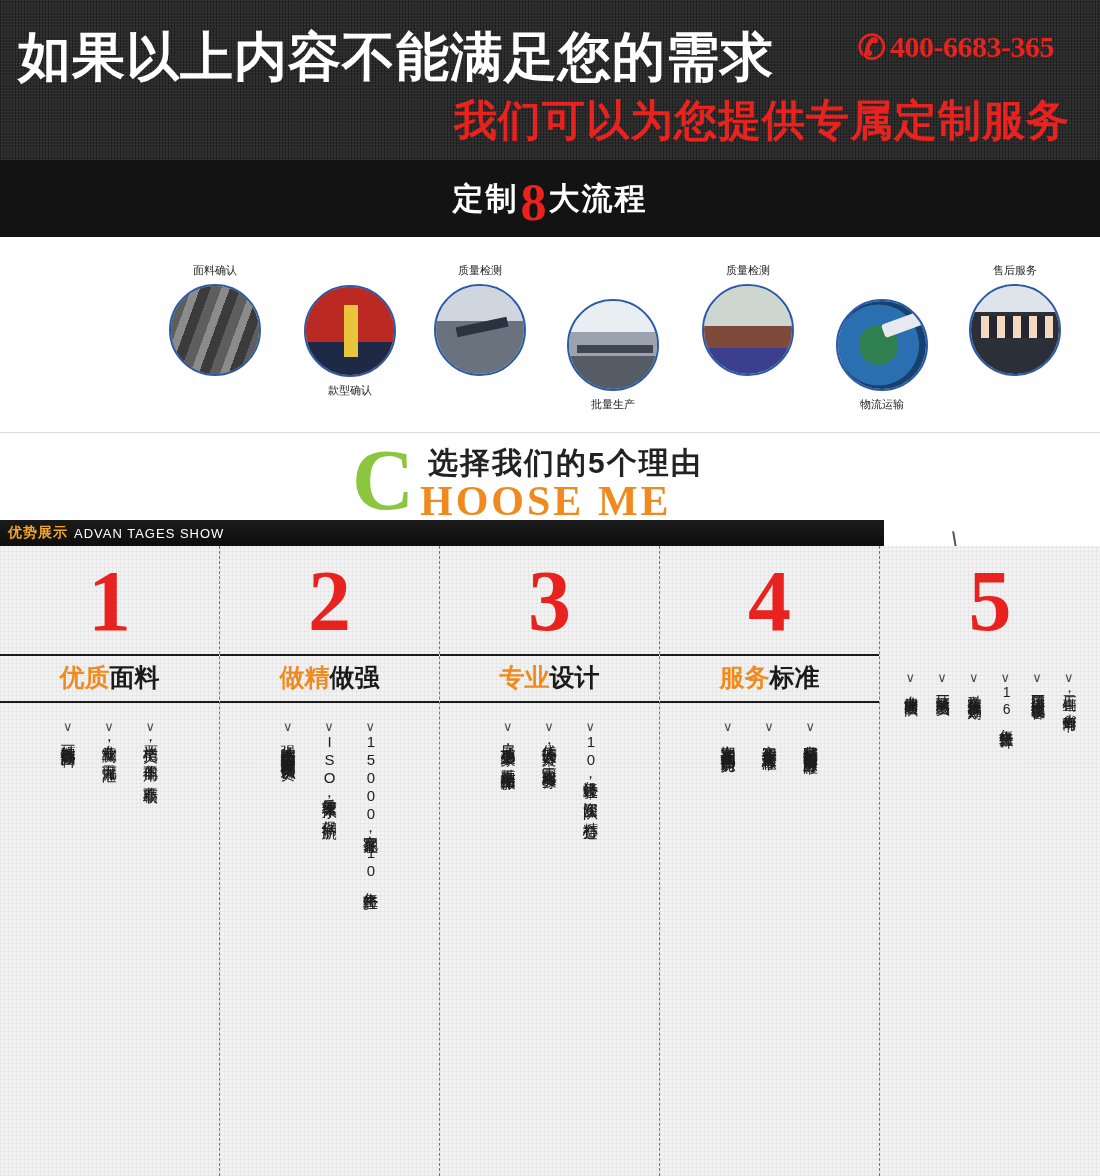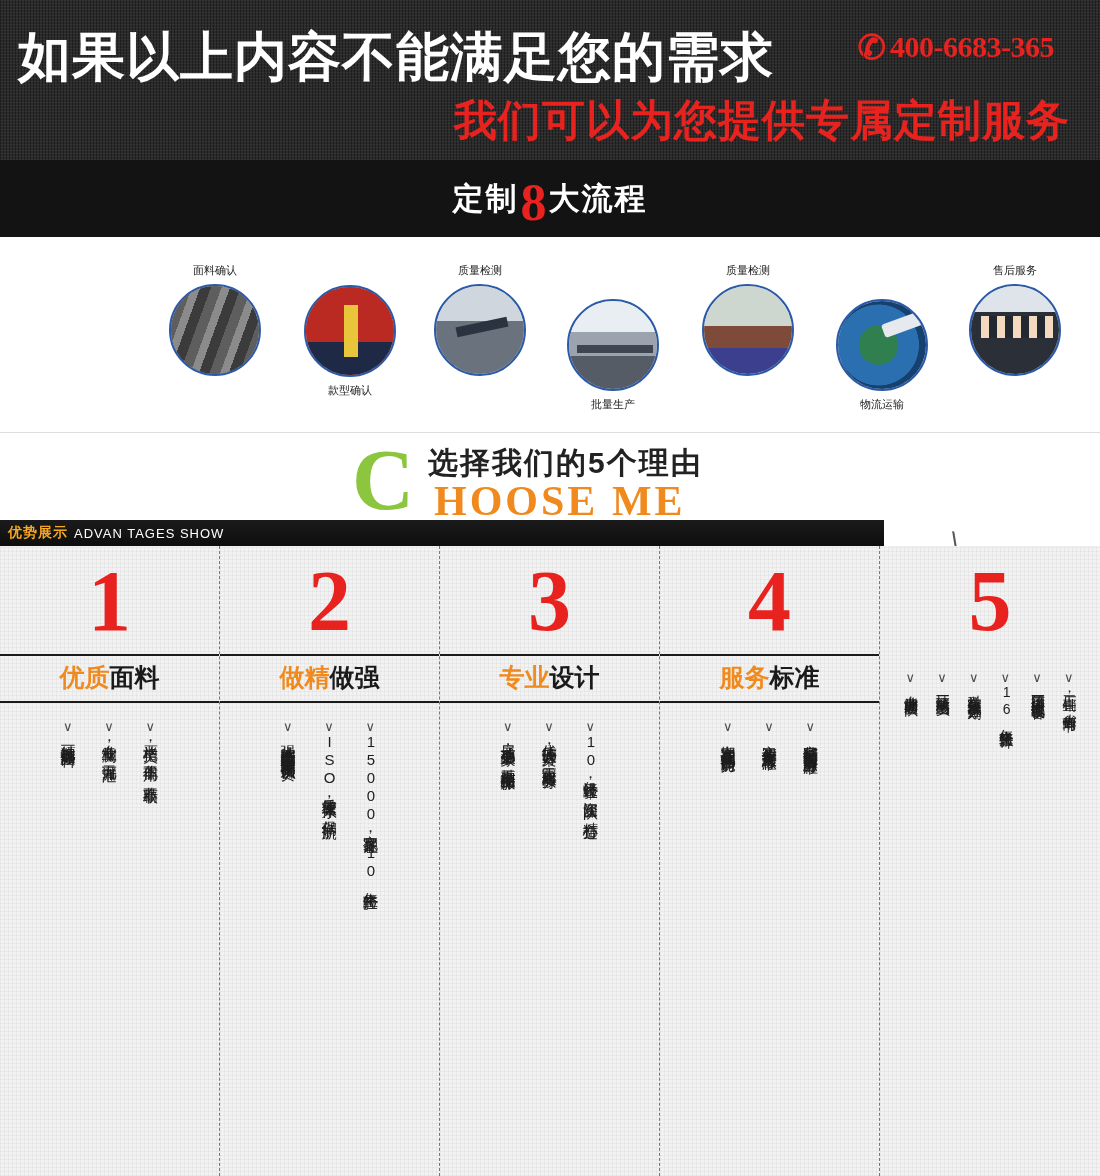--- a/index.html
+++ b/index.html
@@ -185,21 +185,20 @@
   }
   .ch-en {
     position: absolute;
     left: 420px;
     top: 44px;
     font-family: "Liberation Serif", serif;
     font-size: 42px;
     font-weight: bold;
     color: #f08a1e;
     letter-spacing: 3px;
-    margin-left: 14px;
   }
 
   
   .adv-bar {
     position: relative;
     width: 884px;
     height: 26px;
     background: linear-gradient(180deg,#1b1b1b,#0d0d0d);
     display: flex;
     align-items: center;

